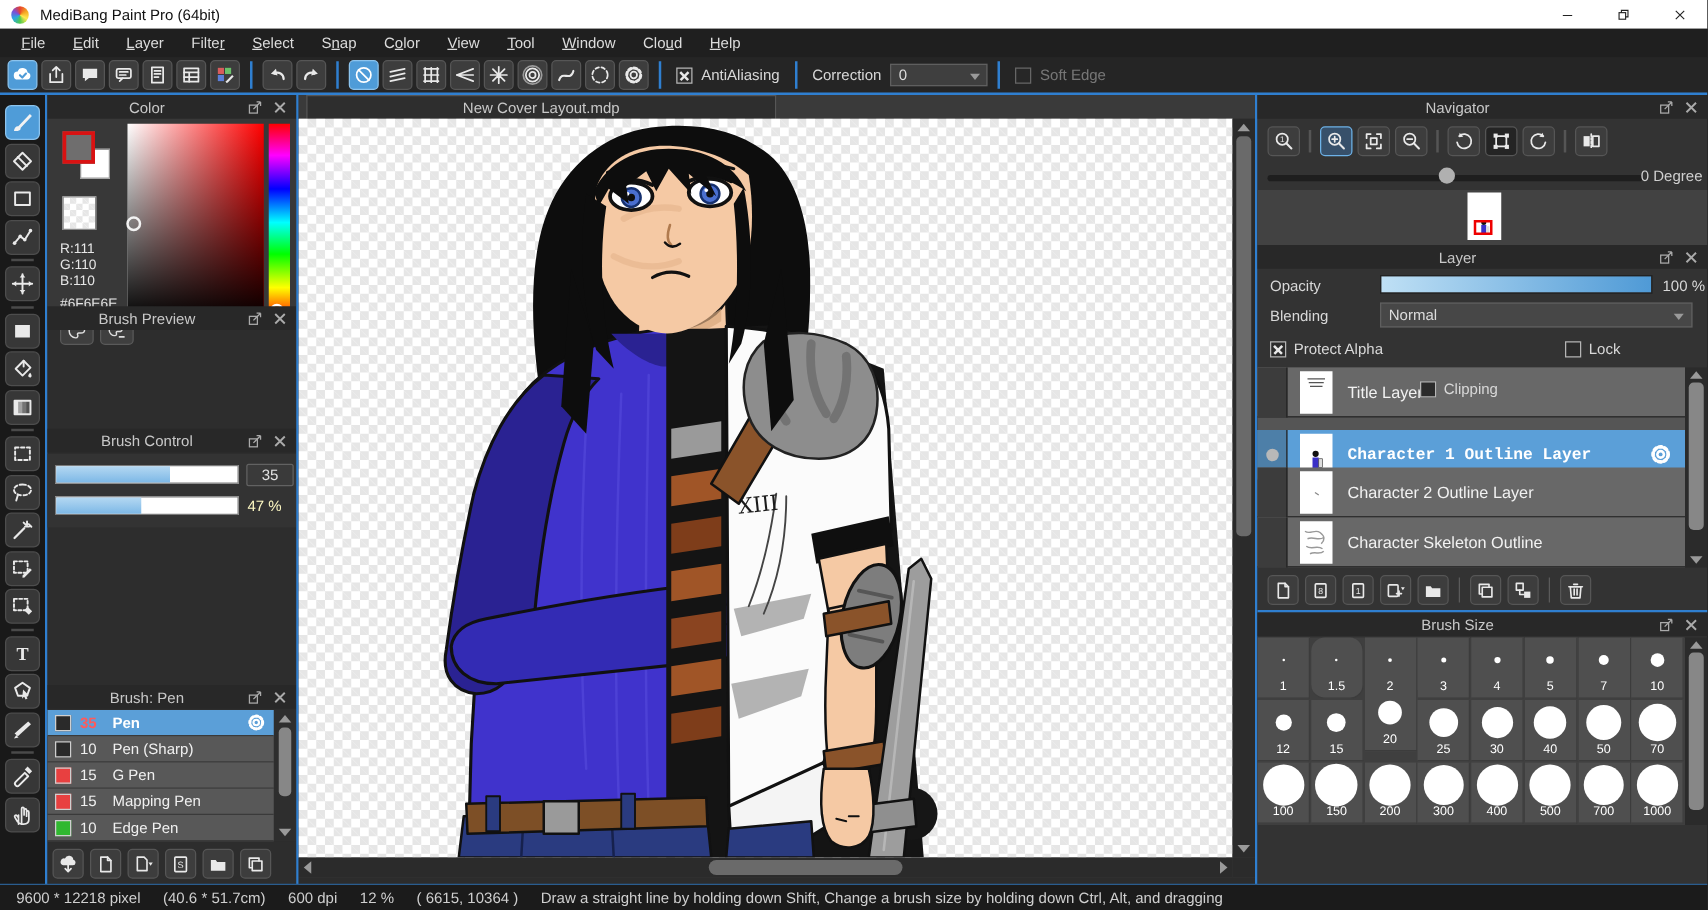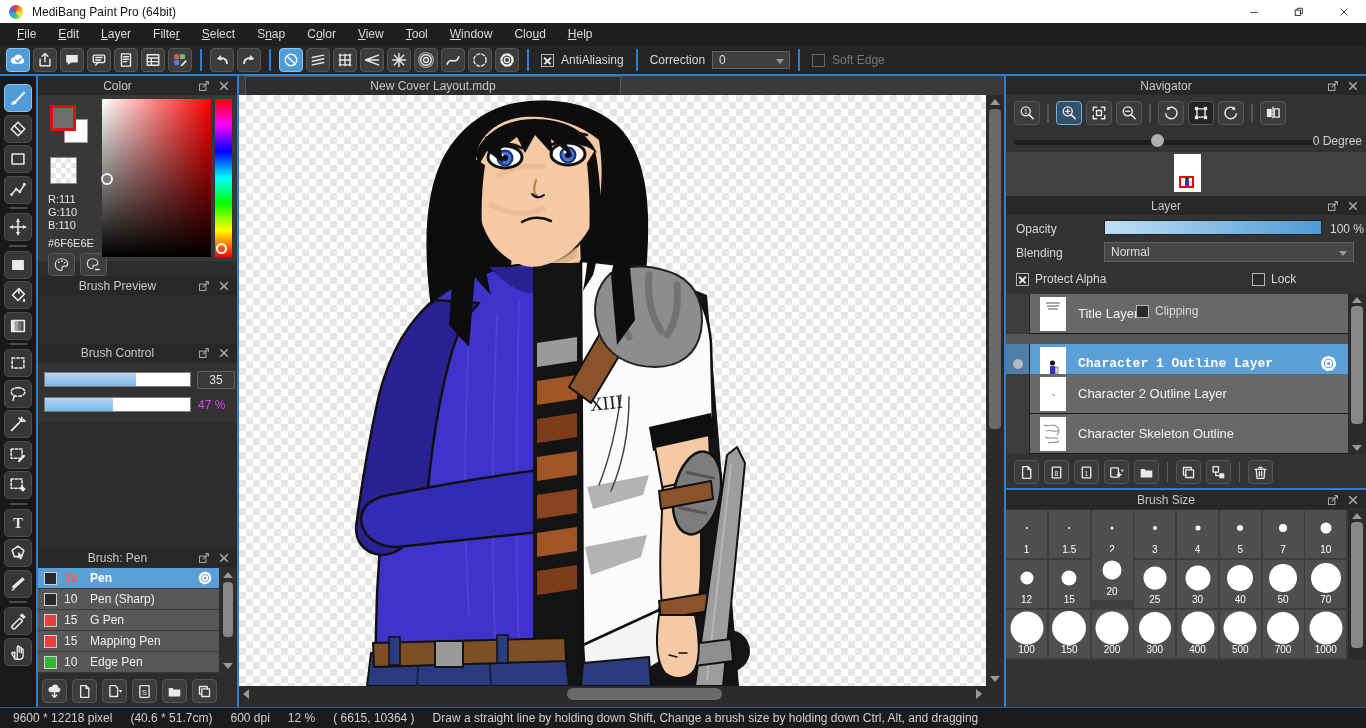--- a/index.html
+++ b/index.html
@@ -97,21 +97,21 @@
   .bp-size .mm { color:#3aa0e8; font-size:11px; padding:4px 0 0 5px; }
   .bp-dot { position:absolute; left:31px; top:32px; width:4px; height:4px; border-radius:50%; background:#111; }
   .bp-stroke { position:absolute; left:66px; top:0; width:133px; height:57px; }
 
   
   .bc-body { position:absolute; left:0; top:287px; width:199px; height:59px; background:#333; }
   .bc-track { position:absolute; left:6px; width:147px; height:15px; background:#fff; border:1px solid #7a7a7a; }
   .bc-fill { height:100%; background:linear-gradient(180deg,#b4d8f2,#7db8e6); }
   .bc-valbox { position:absolute; left:159px; width:38px; height:18px; background:#3a3a3a;
     border:1px solid #626262; color:#e2e2e2; font-size:12px; text-align:center; line-height:16px; border-radius:2px; }
-  .bc-pct { position:absolute; left:160px; color:#d946ef; font-size:12px; }
+  .bc-pct { position:absolute; left:160px; color:#fef9c3; font-size:12px; }
   .pen-row { position:absolute; left:0; width:181px; height:21px; background:#585858;
     border-bottom:1px solid #3a3a3a; display:flex; align-items:center; }
   .pen-row.sel { background:#5b9fd8; }
   .pen-sw { width:13px; height:13px; border:1.5px solid #cfcfcf; margin-left:6px; flex:0 0 auto; }
   .pen-size { width:26px; margin-left:7px; font-size:12px; color:#f0f0f0; flex:0 0 auto; }
   .pen-row.sel .pen-size { color:#ff5a5a; font-weight:bold; }
   .pen-name { font-size:12px; color:#f0f0f0; }
   .pen-row.sel .pen-name { font-weight:bold; color:#fff; }
   .pen-gear { margin-left:auto; margin-right:6px; width:16px; height:16px; }
   .pen-scroll { position:absolute; right:0; top:492px; width:18px; height:105px; background:#2e2e2e; }
@@ -514,21 +514,21 @@
             <path d="M9.5 3.5c4 0 7 2.4 7 5.5 0 2-1.6 3-3.1 3h-1.9c-1 0-1.5.8-1 1.7.4.8.1 2.5-1.7 2.5-3.1 0-5.8-2.7-5.8-6.2S5.5 3.5 9.5 3.5z"></path>
             <path d="M13 17.5h6" stroke-width="2"></path>
           </svg>
         </div>
       <div class="sv-box"></div>
       <div class="sv-ring"></div>
       <div class="hue-bar"></div>
       <div class="hue-ring"></div>
     </div>
 
-    <div class="panel-header" style="top:200px">
+    <div class="panel-header" style="top:169px">
       <div class="panel-title">Brush Preview</div>
       <div class="ph-ico"><svg viewBox="0 0 22 22">
             <rect x="4" y="8" width="10" height="10"></rect>
             <path d="M9 13L18 4M18 4h-5M18 4v5"></path>
           </svg></div>
       <div class="ph-ico"><svg viewBox="0 0 22 22">
             <path d="M5 5l12 12M17 5L5 17" stroke-width="2.4"></path>
           </svg></div>
     </div>
 
@@ -971,21 +971,21 @@
           </svg></div>
       <div class="ph-ico"><svg viewBox="0 0 22 22">
             <path d="M5 5l12 12M17 5L5 17" stroke-width="2.4"></path>
           </svg></div>
     </div>
     <div class="bs-grid" id="bsgrid">
         <div class="bs-cell" style="left: 0px; top: 0px;">
           <div class="bs-dot" style="width:2px;height:2px"></div>
           <div class="bs-num">1</div>
         </div>
-        <div class="bs-cell" style="left: 42.75px; top: 0px;">
+        <div class="bs-cell" style="left: 42.75px; top: 0px; border-radius: 11px;">
           <div class="bs-dot" style="width:2px;height:2px"></div>
           <div class="bs-num">1.5</div>
         </div>
         <div class="bs-cell" style="left: 85.5px; top: 0px;">
           <div class="bs-dot" style="width:3px;height:3px"></div>
           <div class="bs-num">2</div>
         </div>
         <div class="bs-cell" style="left: 128.25px; top: 0px;">
           <div class="bs-dot" style="width:4px;height:4px"></div>
           <div class="bs-num">3</div>

